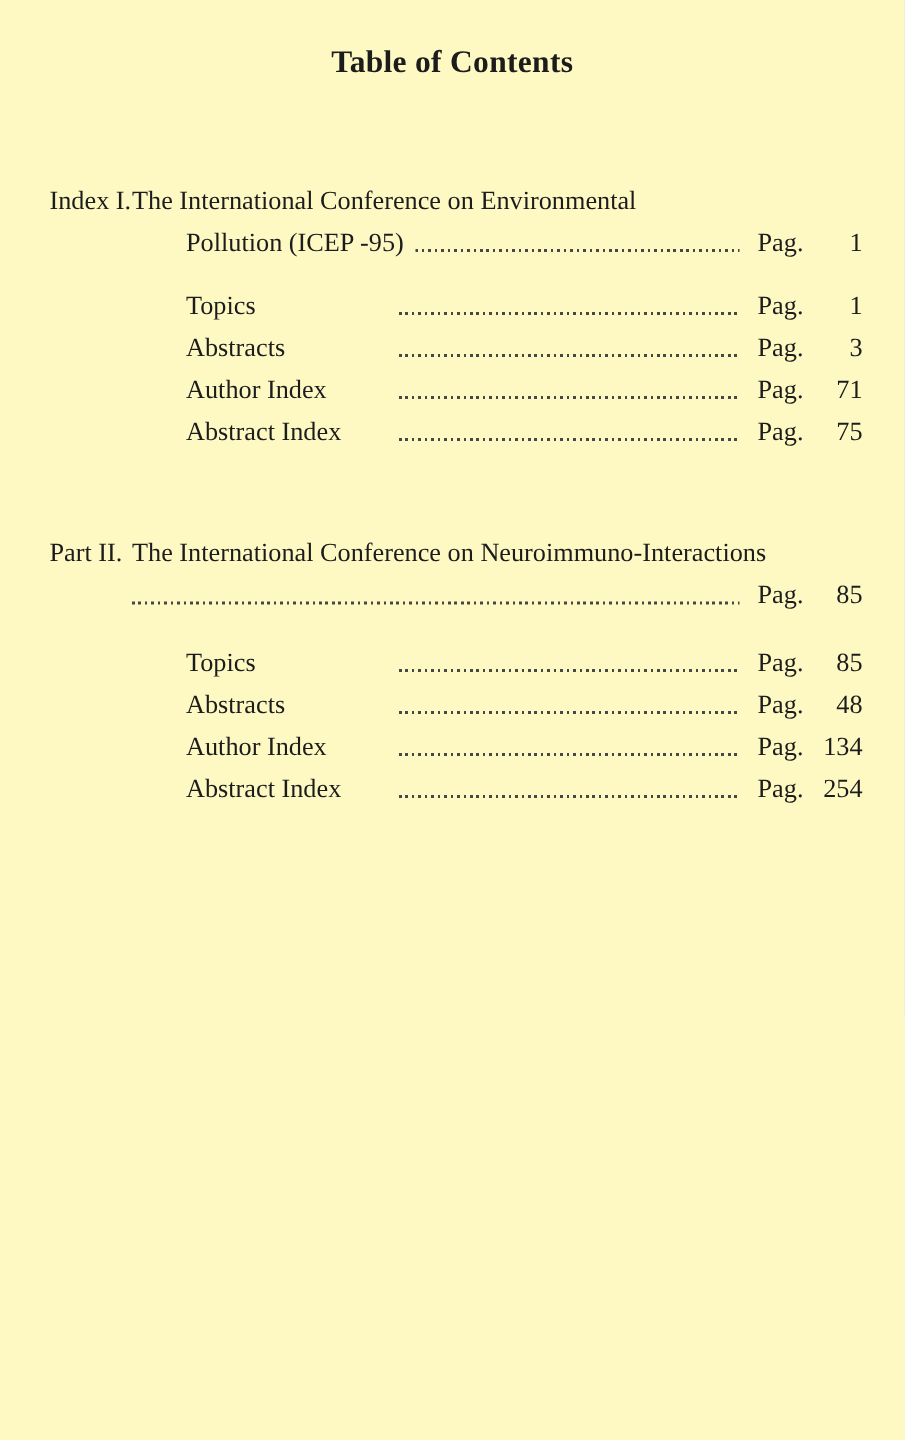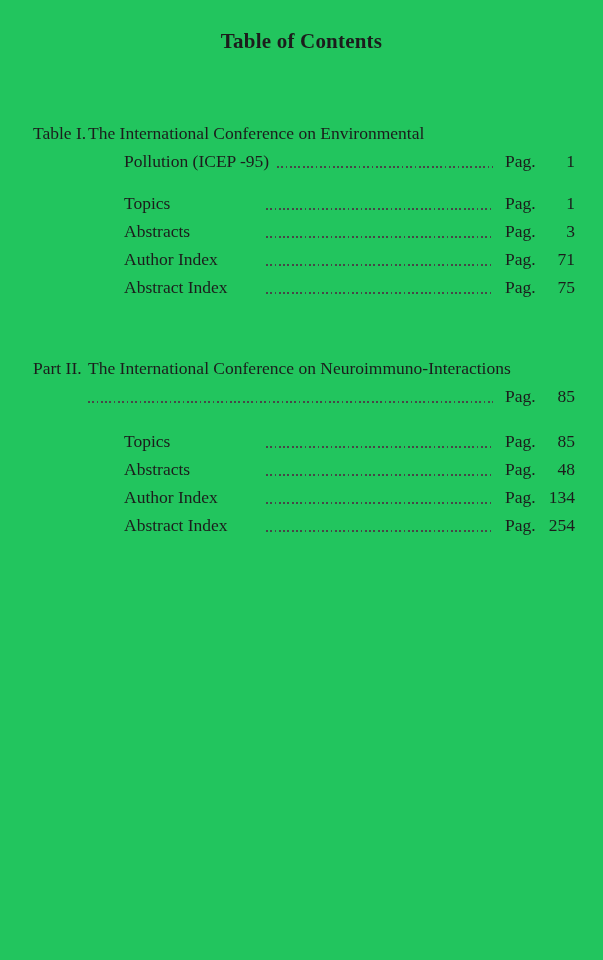--- a/index.html
+++ b/index.html
@@ -1,21 +1,21 @@
 <!DOCTYPE html>
 <html><head>
 <meta charset="utf-8">
 <style>
   html, body { margin: 0; padding: 0; background: #e8e8e8; }
   .page {
     position: relative;
     width: 603px;
     height: 960px;
     margin: 0 auto;
-    background: #22c55e;
+    background: #fef9c3;
     color: #1c1c1c;
     font-family: "Liberation Serif", "DejaVu Serif", serif;
     overflow: hidden;
     box-sizing: border-box;
   }
   .title {
     margin: 0;
     padding-top: 28px;
     text-align: center;
     font-size: 21px;
@@ -58,21 +58,21 @@
 </style>
 </head>
 <body>
 
 <div class="page">
 
   <h1 class="title">Table of Contents</h1>
 
   <section class="part part-1">
     <div class="heading-l1">
-      <span class="prefix">Table I.</span>
+      <span class="prefix">Index I.</span>
       <span class="htext">The International Conference on Environmental</span>
     </div>
     <div class="leader-row">
       <span class="text">Pollution (ICEP -95)</span>
       <span class="dots"></span>
       <span class="pag">Pag.</span>
       <span class="num">1</span>
     </div>
 
     <div class="entries">

